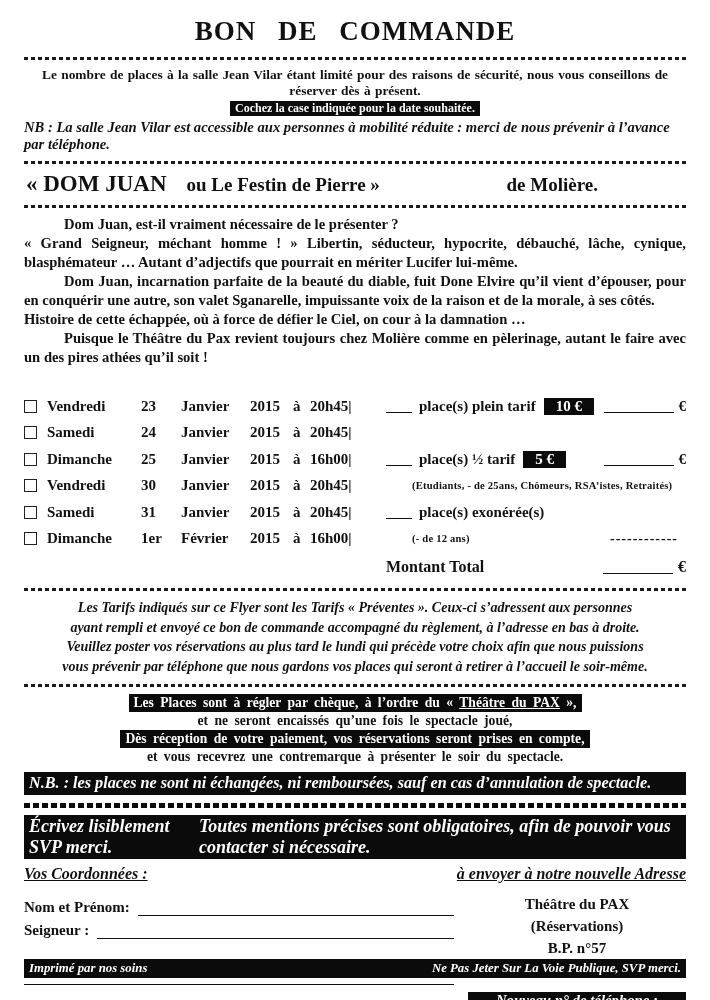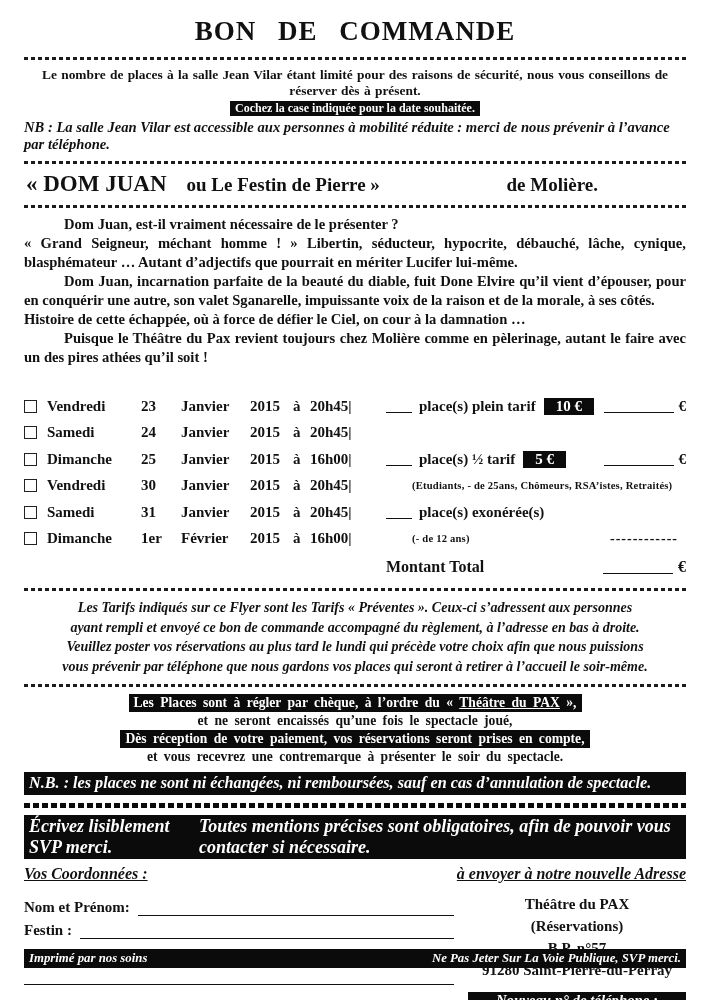--- a/index.html
+++ b/index.html
@@ -61,21 +61,21 @@
   .form-left { flex:1; font-size:15px; }
   .f-row { display:flex; align-items:flex-end; height:23px; }
   .f-row .lbl { margin-right:8px; white-space:nowrap; }
   .blank.grow { flex:1; margin-right:14px; }
   .blank.tel { width:108px; margin-right:14px; }
   .f-row.gap { margin-top:9px; }
   .form-right { width:218px; }
   .addr { text-align:center; font-size:15px; line-height:22px; }
   .newtelbox { background:#0b0b0b; color:#fff; font-style:italic; font-size:14.8px; text-align:center; padding:0 4px; margin-top:11px; }
   .newtelnum { background:#0b0b0b; color:#fff; font-size:15.5px; text-align:center; width:140px; margin:2px auto 0 auto; font-style:normal; }
-  .footer { position:absolute; left:24px; right:24px; bottom:32px; background:#0b0b0b; color:#fff;
+  .footer { position:absolute; left:24px; right:24px; bottom:22px; background:#0b0b0b; color:#fff;
     font-style:italic; font-size:12.8px; display:flex; justify-content:space-between; padding:2px 5px; }
 </style>
 </head>
 <body>
 
 <div class="page">
 
   <div class="title">BON  DE  COMMANDE</div>
   <div class="sep"></div>
 
@@ -234,21 +234,21 @@
     <span>à envoyer à notre nouvelle Adresse</span>
   </div>
 
   <div class="form">
     <div class="form-left">
       <div class="f-row">
         <span class="lbl">Nom et Prénom:</span>
         <span class="blank grow"></span>
       </div>
       <div class="f-row">
-        <span class="lbl">Festin :</span>
+        <span class="lbl">Seigneur :</span>
         <span class="blank grow"></span>
       </div>
       <div class="f-row">
         <span class="blank grow"></span>
       </div>
       <div class="f-row">
         <span class="blank grow"></span>
       </div>
       <div class="f-row gap">
         <span class="blank grow"></span>

